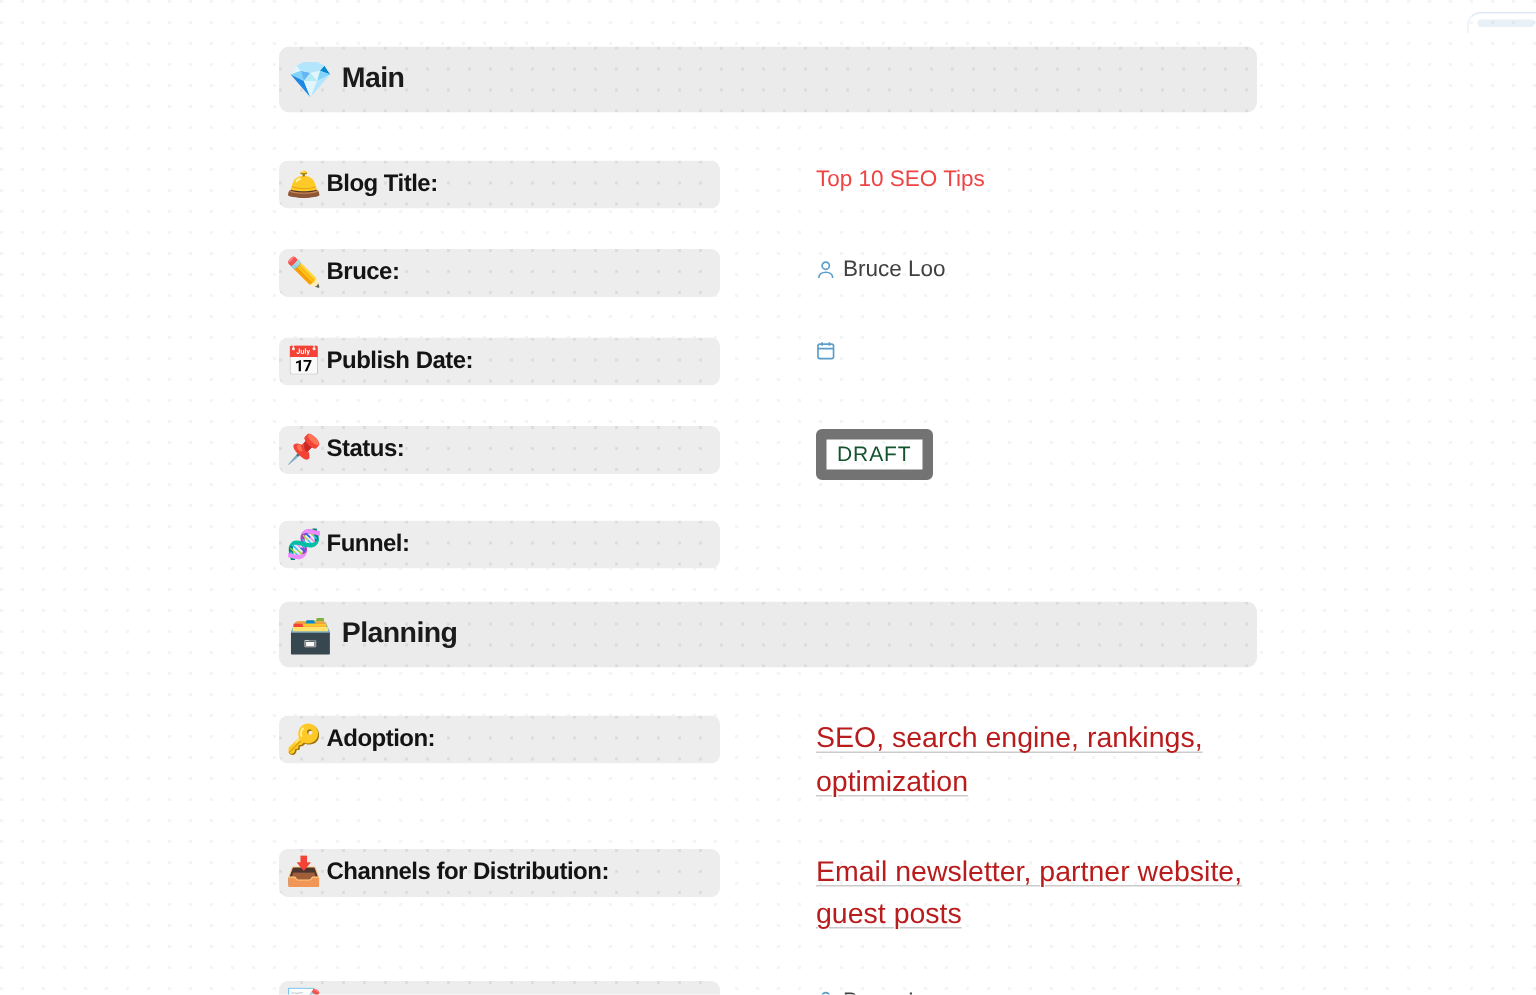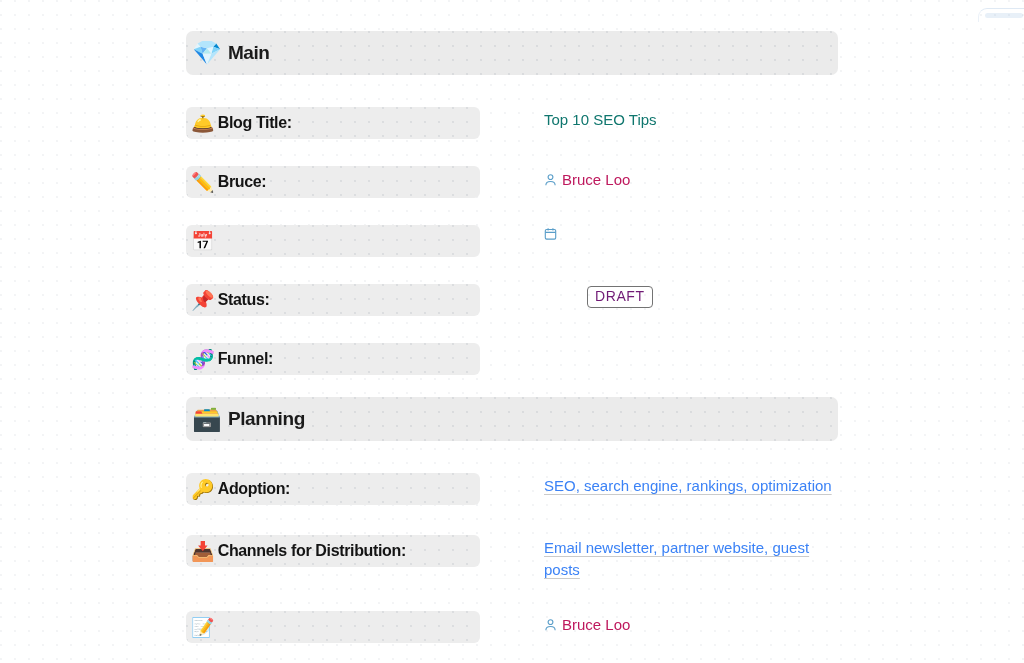--- a/index.html
+++ b/index.html
@@ -115,64 +115,63 @@
 
   .value-cell {
     flex: 1 1 auto;
     padding-left: 64px;
     padding-top: 2px;
     min-width: 0;
   }
 
   .val-plain {
     font-size: 15px;
-    color: #0f766e;
+    color: #ef4444;
     line-height: 1.45;
   }
 
   .val-muted {
-    font-size: 15px;
-    color: #3b82f6;
+    font-size: 19px;
+    color: #b91c1c;
     line-height: 1.48;
     max-width: 292px;
     text-decoration: underline;
     text-decoration-color: rgba(160,160,160,0.55);
     text-underline-offset: 3px;
     text-decoration-thickness: 1px;
   }
 
   .val-link {
     font-size: 15px;
-    color: #be185d;
+    color: #404040;
     line-height: 1.55;
     display: flex;
     align-items: center;
     gap: 5px;
   }
   .val-link + .val-link { margin-top: 2px; }
 
   .mini-icon {
     flex: 0 0 auto;
     width: 13px;
     height: 14px;
     display: inline-block;
   }
   .mini-icon svg { display: block; }
 
   .badge {
     display: inline-block;
     font-size: 14px;
     letter-spacing: 0.6px;
-    color: #701a75;
-    border: 1px solid #737373;
+    color: #14532d;
+    border: 7px solid #737373;
     border-radius: 4px;
     padding: 2px 7px 3px 7px;
     background: transparent;
     line-height: 1.1;
-    margin-left: 43px;
   }
 
   
   .r-title    { margin-top: 32px; }
   .r-writer   { margin-top: 27px; }
   .r-date     { margin-top: 27px; }
   .r-status   { margin-top: 27px; }
   .r-funnel   { margin-top: 27px; }
   .r-keywords { margin-top: 32px; }
   .r-channels { margin-top: 30px; }
@@ -214,20 +213,21 @@
           </svg>
         </span>
         <span>Bruce Loo</span>
       </div>
     </div>
   </div>
 
   <div class="row r-date">
     <div class="label-pill">
       <span class="lbl-emoji">📅</span>
+      <span class="lbl-text">Publish Date:</span>
     </div>
     <div class="value-cell">
       <div class="val-link">
         <span class="mini-icon">
           <svg viewBox="0 0 14 15" width="13" height="14" fill="none" stroke="#5a9ec9" stroke-width="1.2">
             <rect x="1.4" y="2.6" width="11.2" height="10.4" rx="1.4"></rect>
             <path d="M1.4 5.8h11.2M4.4 1.3v2.4M9.6 1.3v2.4"></path>
           </svg>
         </span>
       </div>

